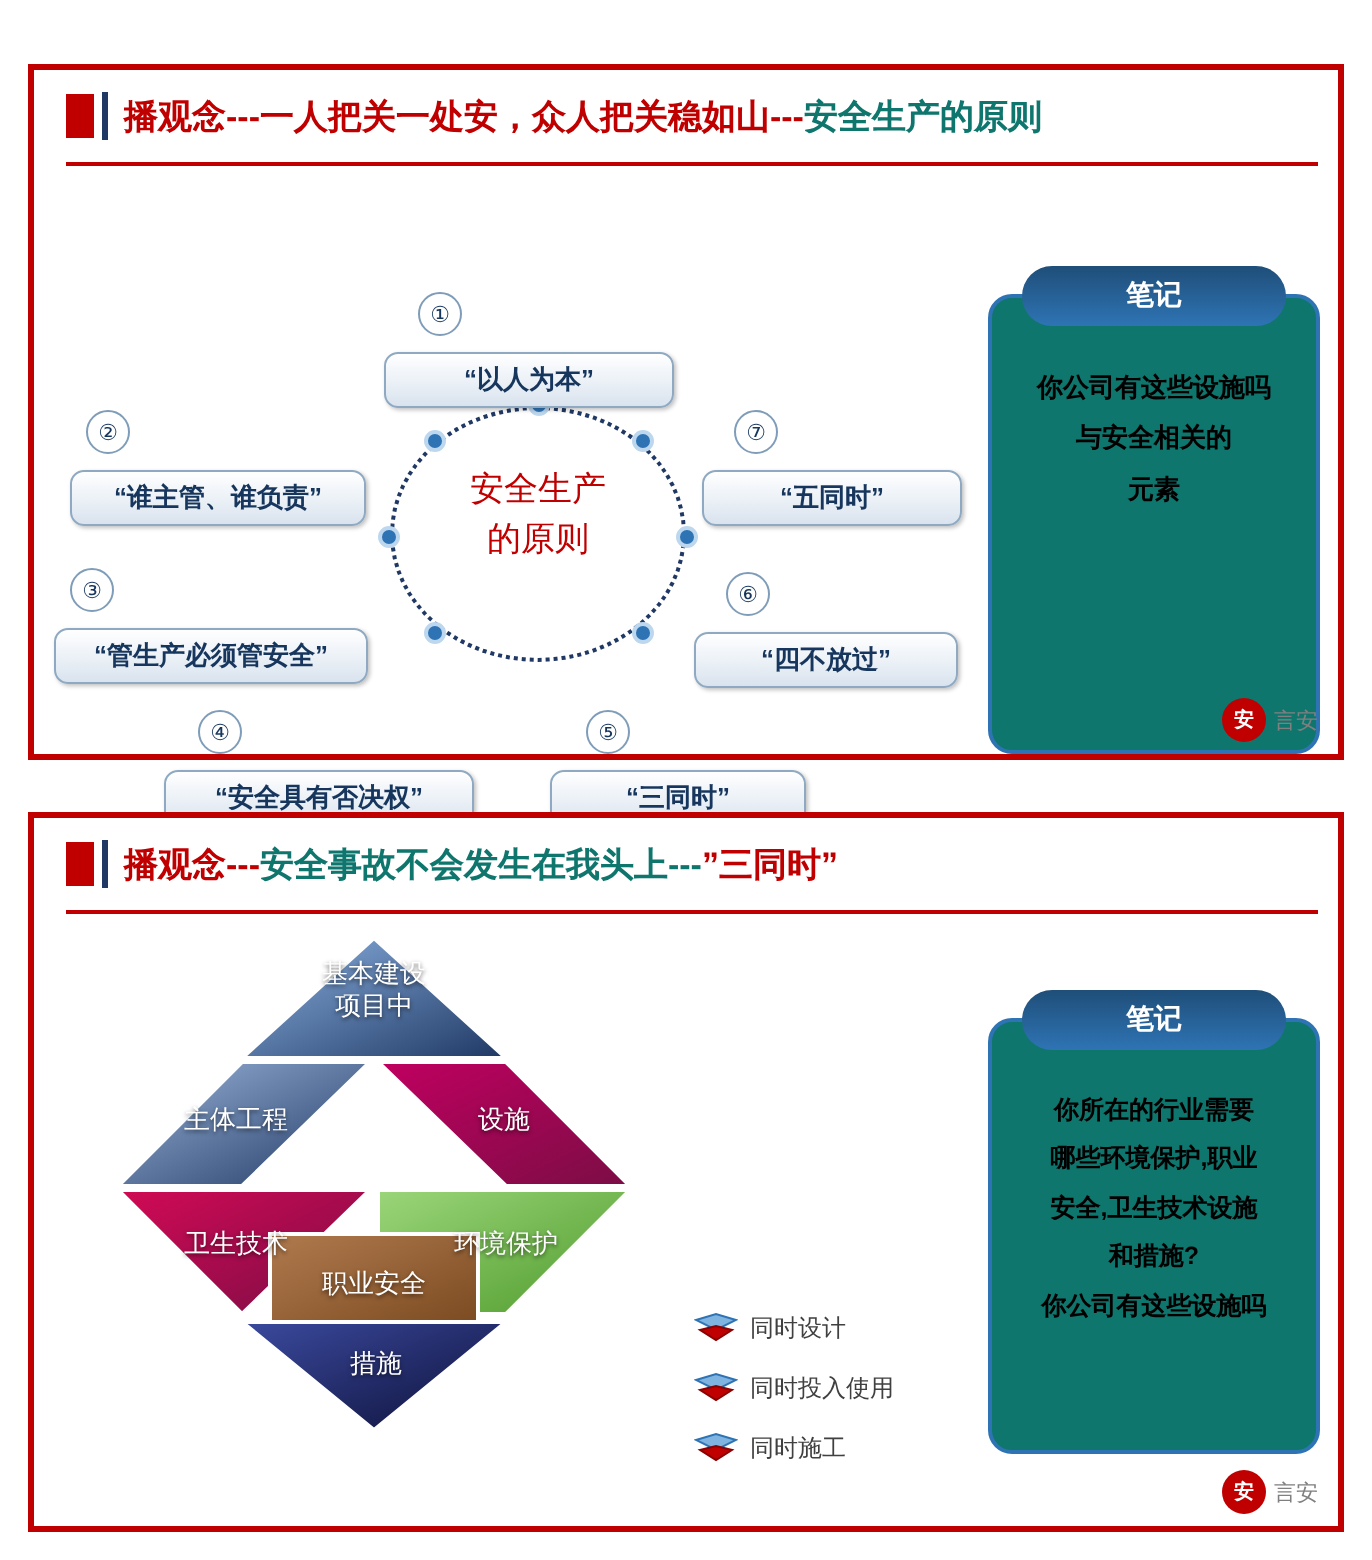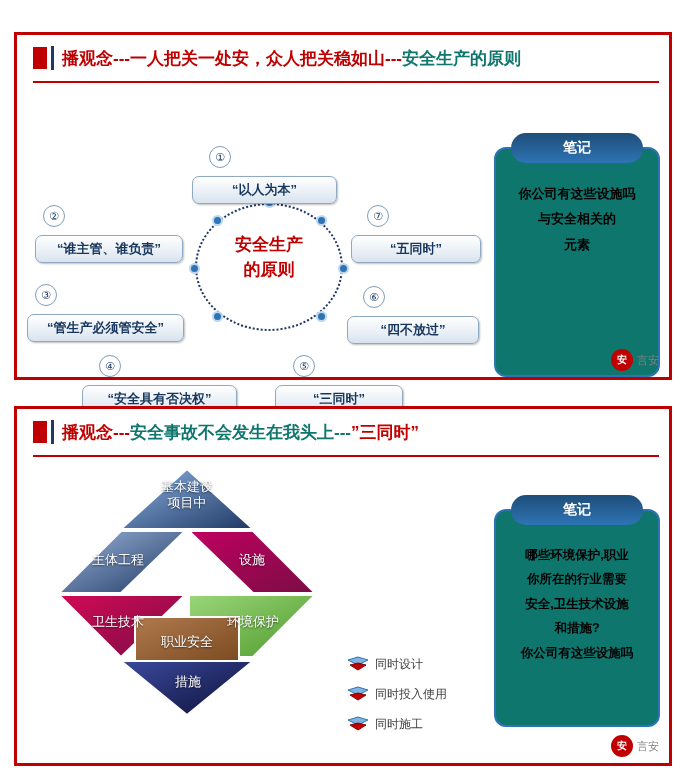--- a/index.html
+++ b/index.html
@@ -31,21 +31,21 @@
   .lbl{position:absolute;box-sizing:border-box;border:1px solid #8ea9c1;border-radius:7px;
        background:linear-gradient(180deg,#ffffff 0%,#eef3f8 45%,#d9e3ee 100%);
        box-shadow:1px 1px 2px rgba(0,0,0,.25);
        display:flex;align-items:center;justify-content:center;font-size:13px;font-weight:bold;color:#17365d;margin-top:16px;}
   .num{position:absolute;width:20px;height:20px;border-radius:50%;border:1px solid #7f9db9;background:#fff;
        font-size:11px;color:#17365d;display:flex;align-items:center;justify-content:center;font-weight:normal;}
 
   
   .circle-wrap{position:absolute;left:178px;top:168px;width:148px;height:128px;}
   .dotcircle{position:absolute;left:0;top:0;width:148px;height:128px;border:2px dotted #1f3864;border-radius:50%;box-sizing:border-box;}
-  .circle-text{position:absolute;left:0;top:30px;width:148px;text-align:center;font-size:17px;font-weight:bold;color:#c00000;line-height:1.45;}
+  .circle-text{position:absolute;left:0;top:30px;width:148px;text-align:center;font-size:17px;font-weight:normal;color:#c00000;line-height:1.45;}
   .node{position:absolute;width:11px;height:11px;border-radius:50%;background:#2e74b5;border:2px solid #bdd7ee;box-sizing:border-box;}
 
   
   .diamond{position:absolute;left:40px;top:58px;width:260px;height:250px;}
   .tri-label{position:absolute;font-size:13px;font-weight:normal;color:#fff;text-align:center;white-space:nowrap;
              text-shadow:0 1px 2px rgba(0,0,0,.6);}
 
   
   .legend{position:absolute;left:330px;top:240px;width:150px;}
   .legend-row{position:relative;height:30px;display:flex;align-items:center;}
@@ -233,22 +233,22 @@
               <polygon points="3,9 11,7 19,9 11,14" fill="#c00000" stroke="#8b0000"></polygon>
             </svg>
         </span>
         <span class="txt">同时施工</span>
       </div>
     </div>
 
     <div class="note" style="left:477px;top:100px;width:166px;height:218px;">
       <div class="note-head">笔记</div>
       <div class="note-body" style="line-height:1.95;font-size:12.5px;">
+        <div>你所在的行业需要</div>
         <div>哪些环境保护,职业</div>
-        <div>你所在的行业需要</div>
         <div>安全,卫生技术设施</div>
         <div>和措施?</div>
         <div>你公司有这些设施吗</div>
       </div>
     </div>
 
     <div class="wm" style="right:10px;bottom:6px;">
       <div class="wm-badge">安</div>
       <div class="wm-text">言安</div>
     </div>

